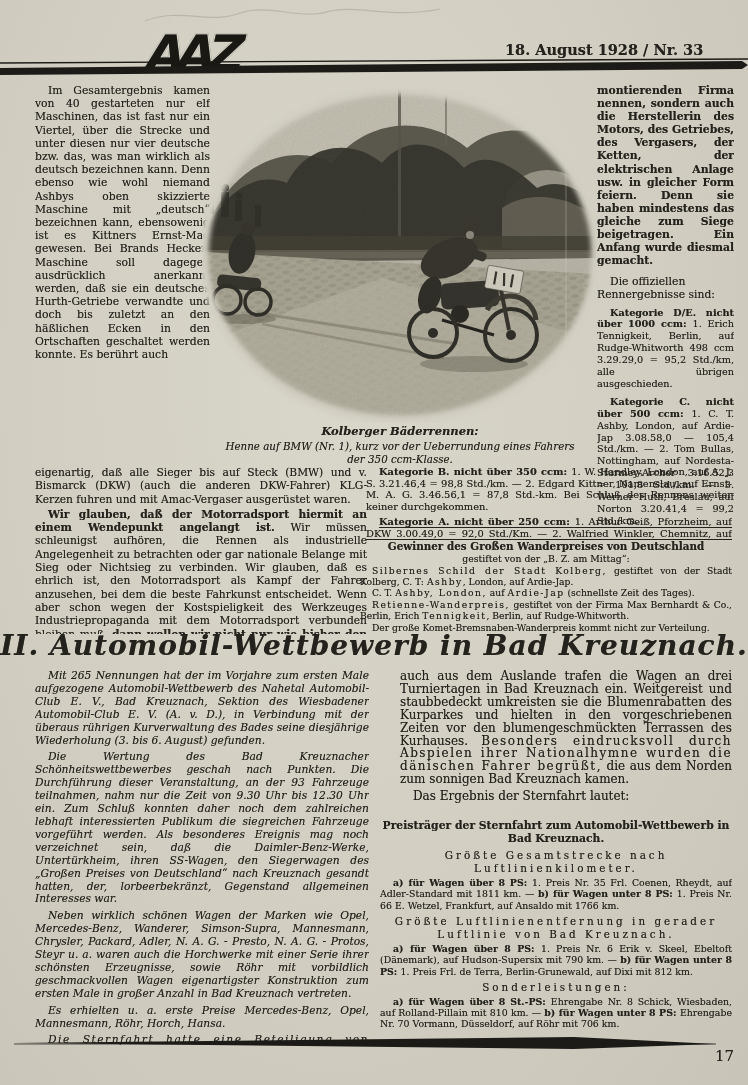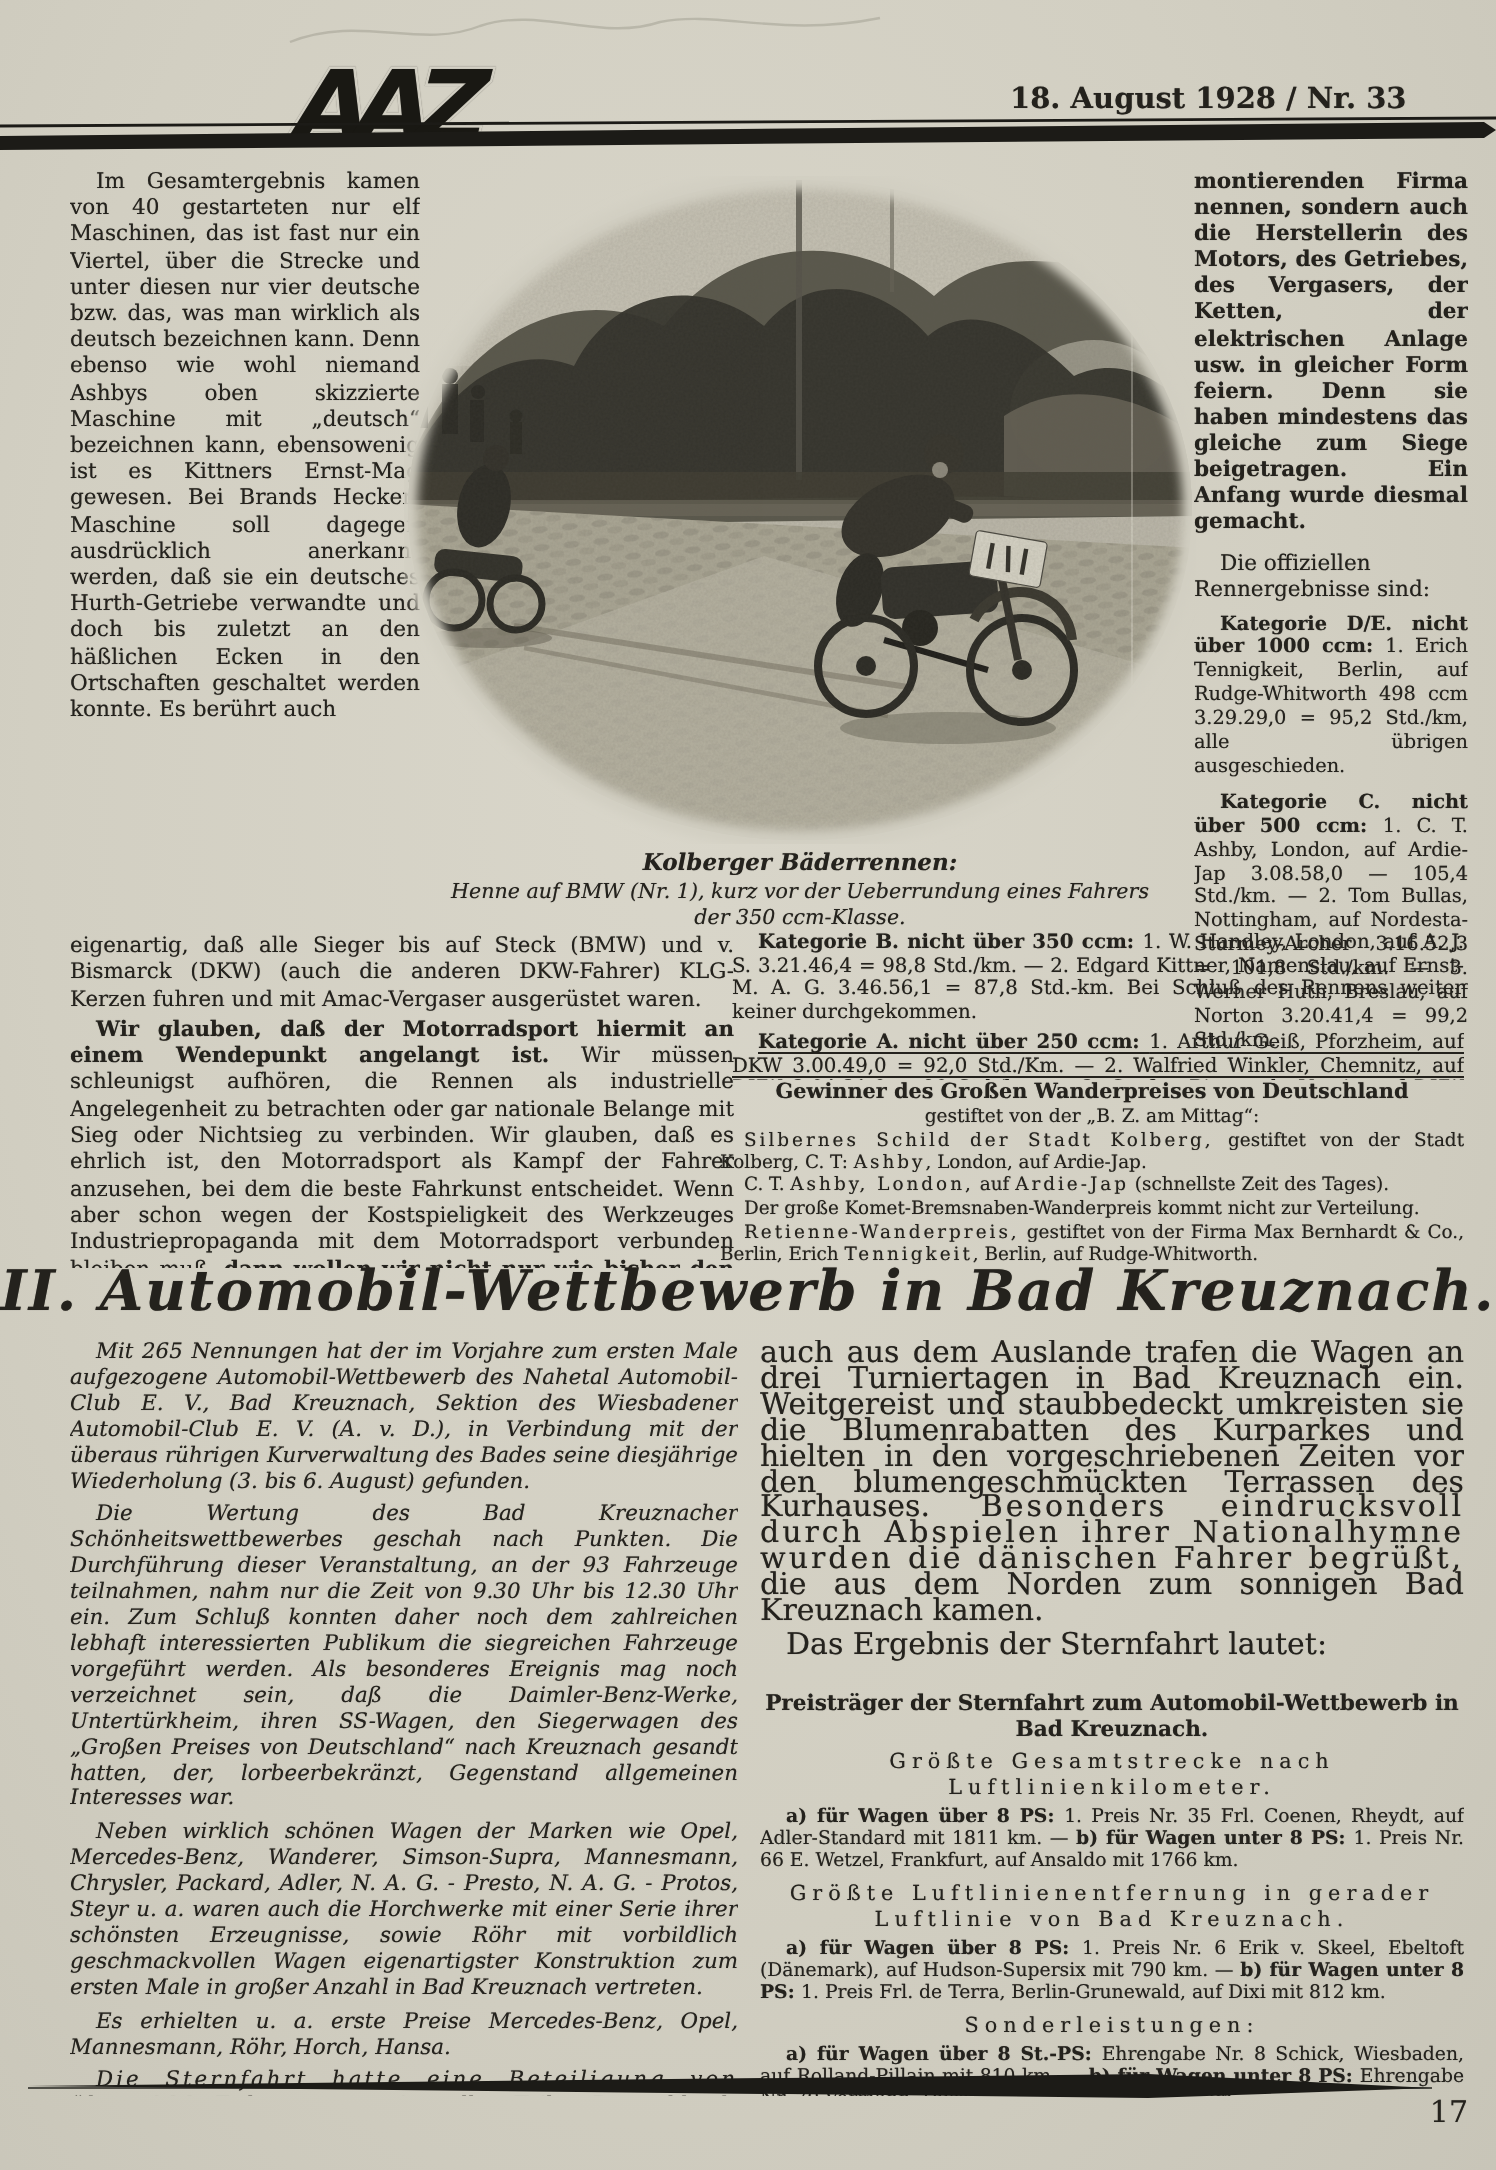--- a/index.html
+++ b/index.html
@@ -26,21 +26,21 @@
   .caption .cap-line{font-size:10.3px;line-height:12.5px;margin:0;}
   .col-left-mid{left:35px;top:466px;width:332px;height:168px;overflow:hidden;font-size:10.7px;line-height:13.3px;}
   .kat-block{left:366px;top:466px;width:366px;height:74px;overflow:hidden;font-size:9.9px;line-height:11.7px;}
   .gewinner{left:360px;top:540px;width:372px;height:94px;overflow:hidden;}
   .gewinner .gw-title{font-weight:bold;font-size:10.4px;margin-bottom:1px;}
   .gewinner .gw-sub{font-size:9.3px;margin-bottom:2px;}
   .gewinner .gw-item{font-size:9.2px;line-height:10.7px;text-indent:12px;margin:0 0 1px 0;text-align:justify;}
   .section-title{left:0;top:629px;width:748px;font-size:28px;font-weight:bold;font-style:italic;letter-spacing:1px;}
   .auto-left{left:35px;top:670px;width:334px;height:378px;overflow:hidden;font-size:10.7px;line-height:12.9px;font-style:italic;}
   .auto-right{left:380px;top:670px;width:352px;height:378px;overflow:hidden;}
-  .auto-right .body1{font-size:15px;line-height:12.9px;}
+  .auto-right .body1{font-size:12px;line-height:12.9px;margin-left:20px;}
   .auto-right .small{font-size:9.4px;line-height:11.3px;}
   .auto-right .h-bold{font-weight:bold;font-size:10.8px;line-height:13px;margin:16px 0 2px 0;}
   .auto-right .h-sp{font-size:10.4px;line-height:13px;margin:4px 0 2px 0;letter-spacing:3px;}
   .masthead-issue{left:505px;top:41px;width:230px;text-align:left;font-weight:bold;font-size:14.5px;}
   .page-num{left:700px;top:1047px;width:34px;font-size:15px;text-align:right;}
   svg text{font-family:"DejaVu Sans", sans-serif;}
 </style>
 </head>
 <body>
 
@@ -170,22 +170,22 @@
   <div class="abs kat-block jus">
     <p class="ind" style="margin-bottom:3px;"><span class="b">Kategorie B. nicht über 350 ccm: </span><span>1. W. Handley, London, auf A. J. S. 3.21.46,4 = 98,8 Std./km. — 2. Edgard Kittner, Namenslau, auf Ernst-M. A. G. 3.46.56,1 = 87,8 Std.-km. Bei Schluß des Rennens weiter keiner durchgekommen.</span></p>
     <p class="ind ul"><span class="b">Kategorie A. nicht über 250 ccm: </span><span>1. Arthur Geiß, Pforzheim, auf DKW 3.00.49,0 = 92,0 Std./Km. — 2. Walfried Winkler, Chemnitz, auf DKW 3.04.31,0 = 90 Std./km. — 3. Graf v. Bismarck, Varzin auf DKW 3.04.50,0 = 89,7 Std./km.</span></p>
   </div>
 
   <div class="abs gewinner">
     <div class="gw-title ctr">Gewinner des Großen Wanderpreises von Deutschland</div>
     <div class="gw-sub ctr">gestiftet von der „B. Z. am Mittag“:</div>
     <p class="gw-item"><span class="sp">Silbernes Schild der Stadt Kolberg,</span><span> gestiftet von der Stadt Kolberg, C. T: </span><span class="sp">Ashby</span><span>, London, auf Ardie-Jap.</span></p>
     <p class="gw-item"><span>C. T. </span><span class="sp">Ashby, London,</span><span> auf </span><span class="sp">Ardie-Jap</span><span> (schnellste Zeit des Tages).</span></p>
+    <p class="gw-item"><span class="sp">Retienne-Wanderpreis,</span><span> gestiftet von der Firma Max Bernhardt &amp; Co., Berlin, Erich </span><span class="sp">Tennigkeit</span><span>, Berlin, auf Rudge-Whitworth.</span></p>
     <p class="gw-item"><span>Der große Komet-Bremsnaben-Wanderpreis kommt nicht zur Verteilung.</span></p>
-    <p class="gw-item"><span class="sp">Retienne-Wanderpreis,</span><span> gestiftet von der Firma Max Bernhardt &amp; Co., Berlin, Erich </span><span class="sp">Tennigkeit</span><span>, Berlin, auf Rudge-Whitworth.</span></p>
   </div>
 
   <div class="abs section-title ctr">II. Automobil-Wettbewerb in Bad Kreuznach.</div>
 
   <div class="abs auto-left jus">
     <p class="ind">Mit 265 Nennungen hat der im Vorjahre zum ersten Male aufgezogene Automobil-Wettbewerb des Nahetal Automobil-Club E. V., Bad Kreuznach, Sektion des Wiesbadener Automobil-Club E. V. (A. v. D.), in Verbindung mit der überaus rührigen Kurverwaltung des Bades seine diesjährige Wiederholung (3. bis 6. August) gefunden.</p>
     <p class="ind">Die Wertung des Bad Kreuznacher Schönheitswettbewerbes geschah nach Punkten. Die Durchführung dieser Veranstaltung, an der 93 Fahrzeuge teilnahmen, nahm nur die Zeit von 9.30 Uhr bis 12.30 Uhr ein. Zum Schluß konnten daher noch dem zahlreichen lebhaft interessierten Publikum die siegreichen Fahrzeuge vorgeführt werden. Als besonderes Ereignis mag noch verzeichnet sein, daß die Daimler-Benz-Werke, Untertürkheim, ihren SS-Wagen, den Siegerwagen des „Großen Preises von Deutschland“ nach Kreuznach gesandt hatten, der, lorbeerbekränzt, Gegenstand allgemeinen Interesses war.</p>
     <p class="ind">Neben wirklich schönen Wagen der Marken wie Opel, Mercedes-Benz, Wanderer, Simson-Supra, Mannesmann, Chrysler, Packard, Adler, N. A. G. - Presto, N. A. G. - Protos, Steyr u. a. waren auch die Horchwerke mit einer Serie ihrer schönsten Erzeugnisse, sowie Röhr mit vorbildlich geschmackvollen Wagen eigenartigster Konstruktion zum ersten Male in großer Anzahl in Bad Kreuznach vertreten.</p>
     <p class="ind">Es erhielten u. a. erste Preise Mercedes-Benz, Opel, Mannesmann, Röhr, Horch, Hansa.</p>
     <p class="ind"><span class="sp">Die Sternfahrt hatte eine Beteiligung von über 100 Fahrzeugen.</span><span> Aus allen Teilen Deutschlands und</span></p>

